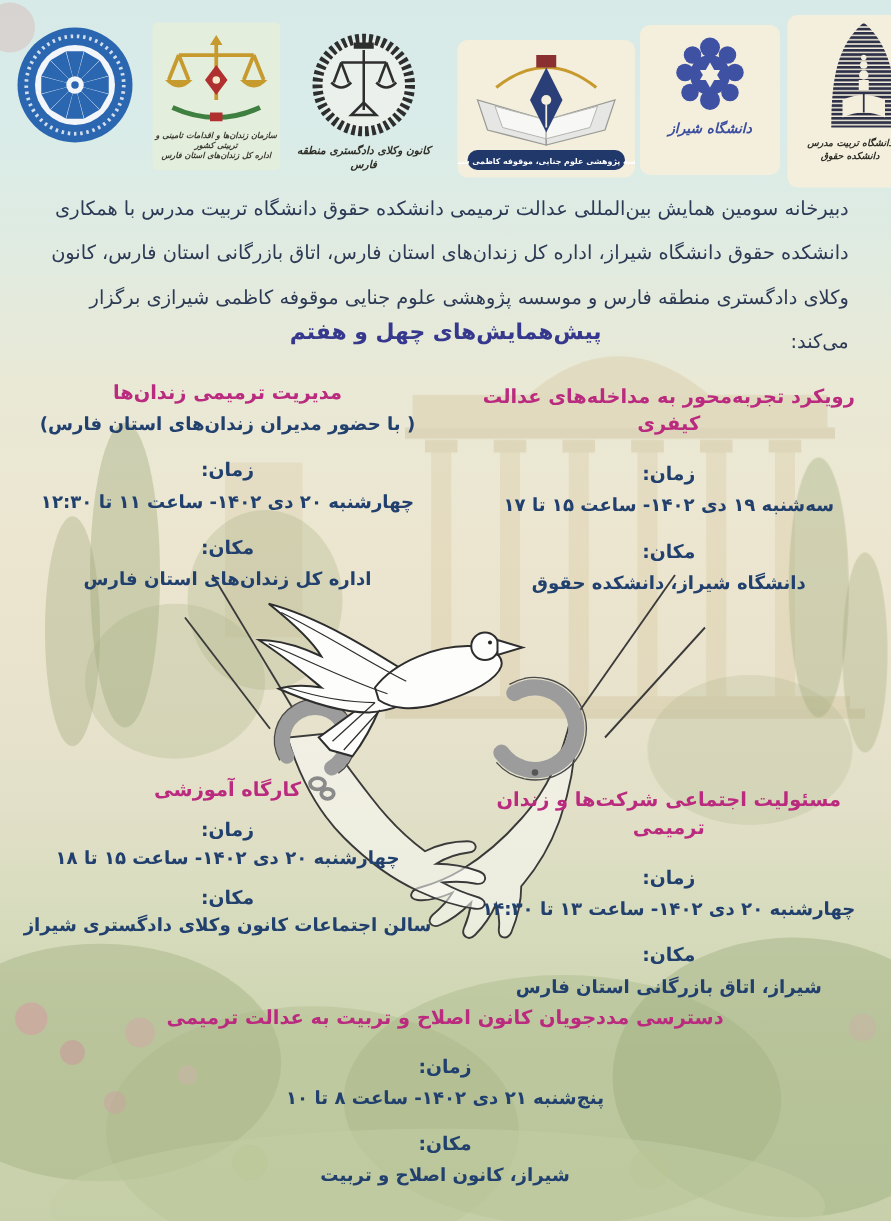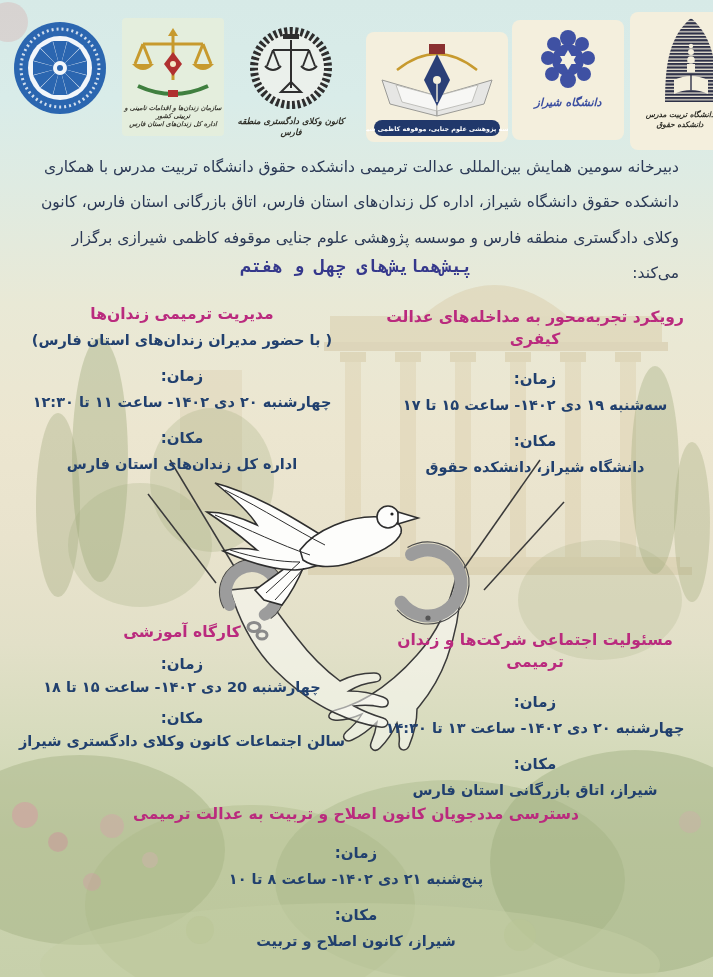--- a/index.html
+++ b/index.html
@@ -22,21 +22,21 @@
   .cap.tiny{font-size:6.5px;font-style:italic;font-weight:bold;}
   .cap.script{font-size:11px;font-style:italic;font-weight:bold;color:#3b4ea0;}
   .cap.en{font-size:11.5px;font-weight:bold;color:#3b4ea0;font-style:normal;letter-spacing:.3px;}
   .cap.bar{font-size:8.5px;font-style:italic;font-weight:bold;color:#2f2f28;margin-top:2px;}
   .intro{
     position:absolute;z-index:3;left:34px;top:150px;width:645px;margin:0;
     font-size:15.5px;line-height:2.28;color:#2c3a56;font-weight:500;
   }
   .series{
     position:absolute;z-index:3;left:0;right:0;top:256px;margin:0;
-    text-align:center;font-size:17.5px;font-weight:bold;color:#35388c;font-family:Liberation Mono, monospace;
+    text-align:center;font-size:17.5px;font-weight:bold;color:#35388c;
   }
   .session{position:absolute;z-index:3;text-align:center;}
   .stitle{color:#ba2a7e;font-weight:bold;font-size:15.5px;line-height:1.45;text-align:center;}
   .stitle.l2{margin-top:3px;}
   .ssub{color:#21406e;font-weight:bold;font-size:14.5px;margin-top:7px;}
   .slabel{color:#21406e;font-weight:bold;font-size:15px;margin-top:19px;}
   .svalue{color:#21406e;font-weight:bold;font-size:14.5px;margin-top:9px;}
   .s0{left:366px;top:306px;width:338px;}
   .s1{left:12px;top:303px;width:340px;}
   .s2{left:12px;top:621px;width:340px;}
@@ -288,21 +288,21 @@
     <div class="ssub">( با حضور مدیران زندان‌های استان فارس)</div>
     <div class="slabel">زمان:</div>
     <div class="svalue">چهارشنبه ۲۰ دی ۱۴۰۲- ساعت ۱۱ تا ۱۲:۳۰</div>
     <div class="slabel">مکان:</div>
     <div class="svalue">اداره کل زندان‌های استان فارس</div>
   </div>
 
   <div class="session s2">
     <div class="stitle">کارگاه آموزشی</div>
     <div class="slabel" style="margin-top:12px;">زمان:</div>
-    <div class="svalue" style="margin-top:6px;">چهارشنبه 20 دی ۱۴۰۲- ساعت ۱۵ تا ۱۸</div>
+    <div class="svalue" style="margin-top:6px;">چهارشنبه ۲۰ دی ۱۴۰۲- ساعت ۱۵ تا ۱۸</div>
     <div class="slabel" style="margin-top:14px;">مکان:</div>
     <div class="svalue" style="margin-top:6px;">سالن اجتماعات کانون وکلای دادگستری شیراز</div>
   </div>
 
   <div class="session s3">
     <div class="stitle">مسئولیت اجتماعی شرکت‌ها و زندان ترمیمی</div>
     <div class="slabel">زمان:</div>
     <div class="svalue">چهارشنبه ۲۰ دی ۱۴۰۲- ساعت ۱۳ تا ۱۴:۳۰</div>
     <div class="slabel">مکان:</div>
     <div class="svalue">شیراز، اتاق بازرگانی استان فارس</div>

